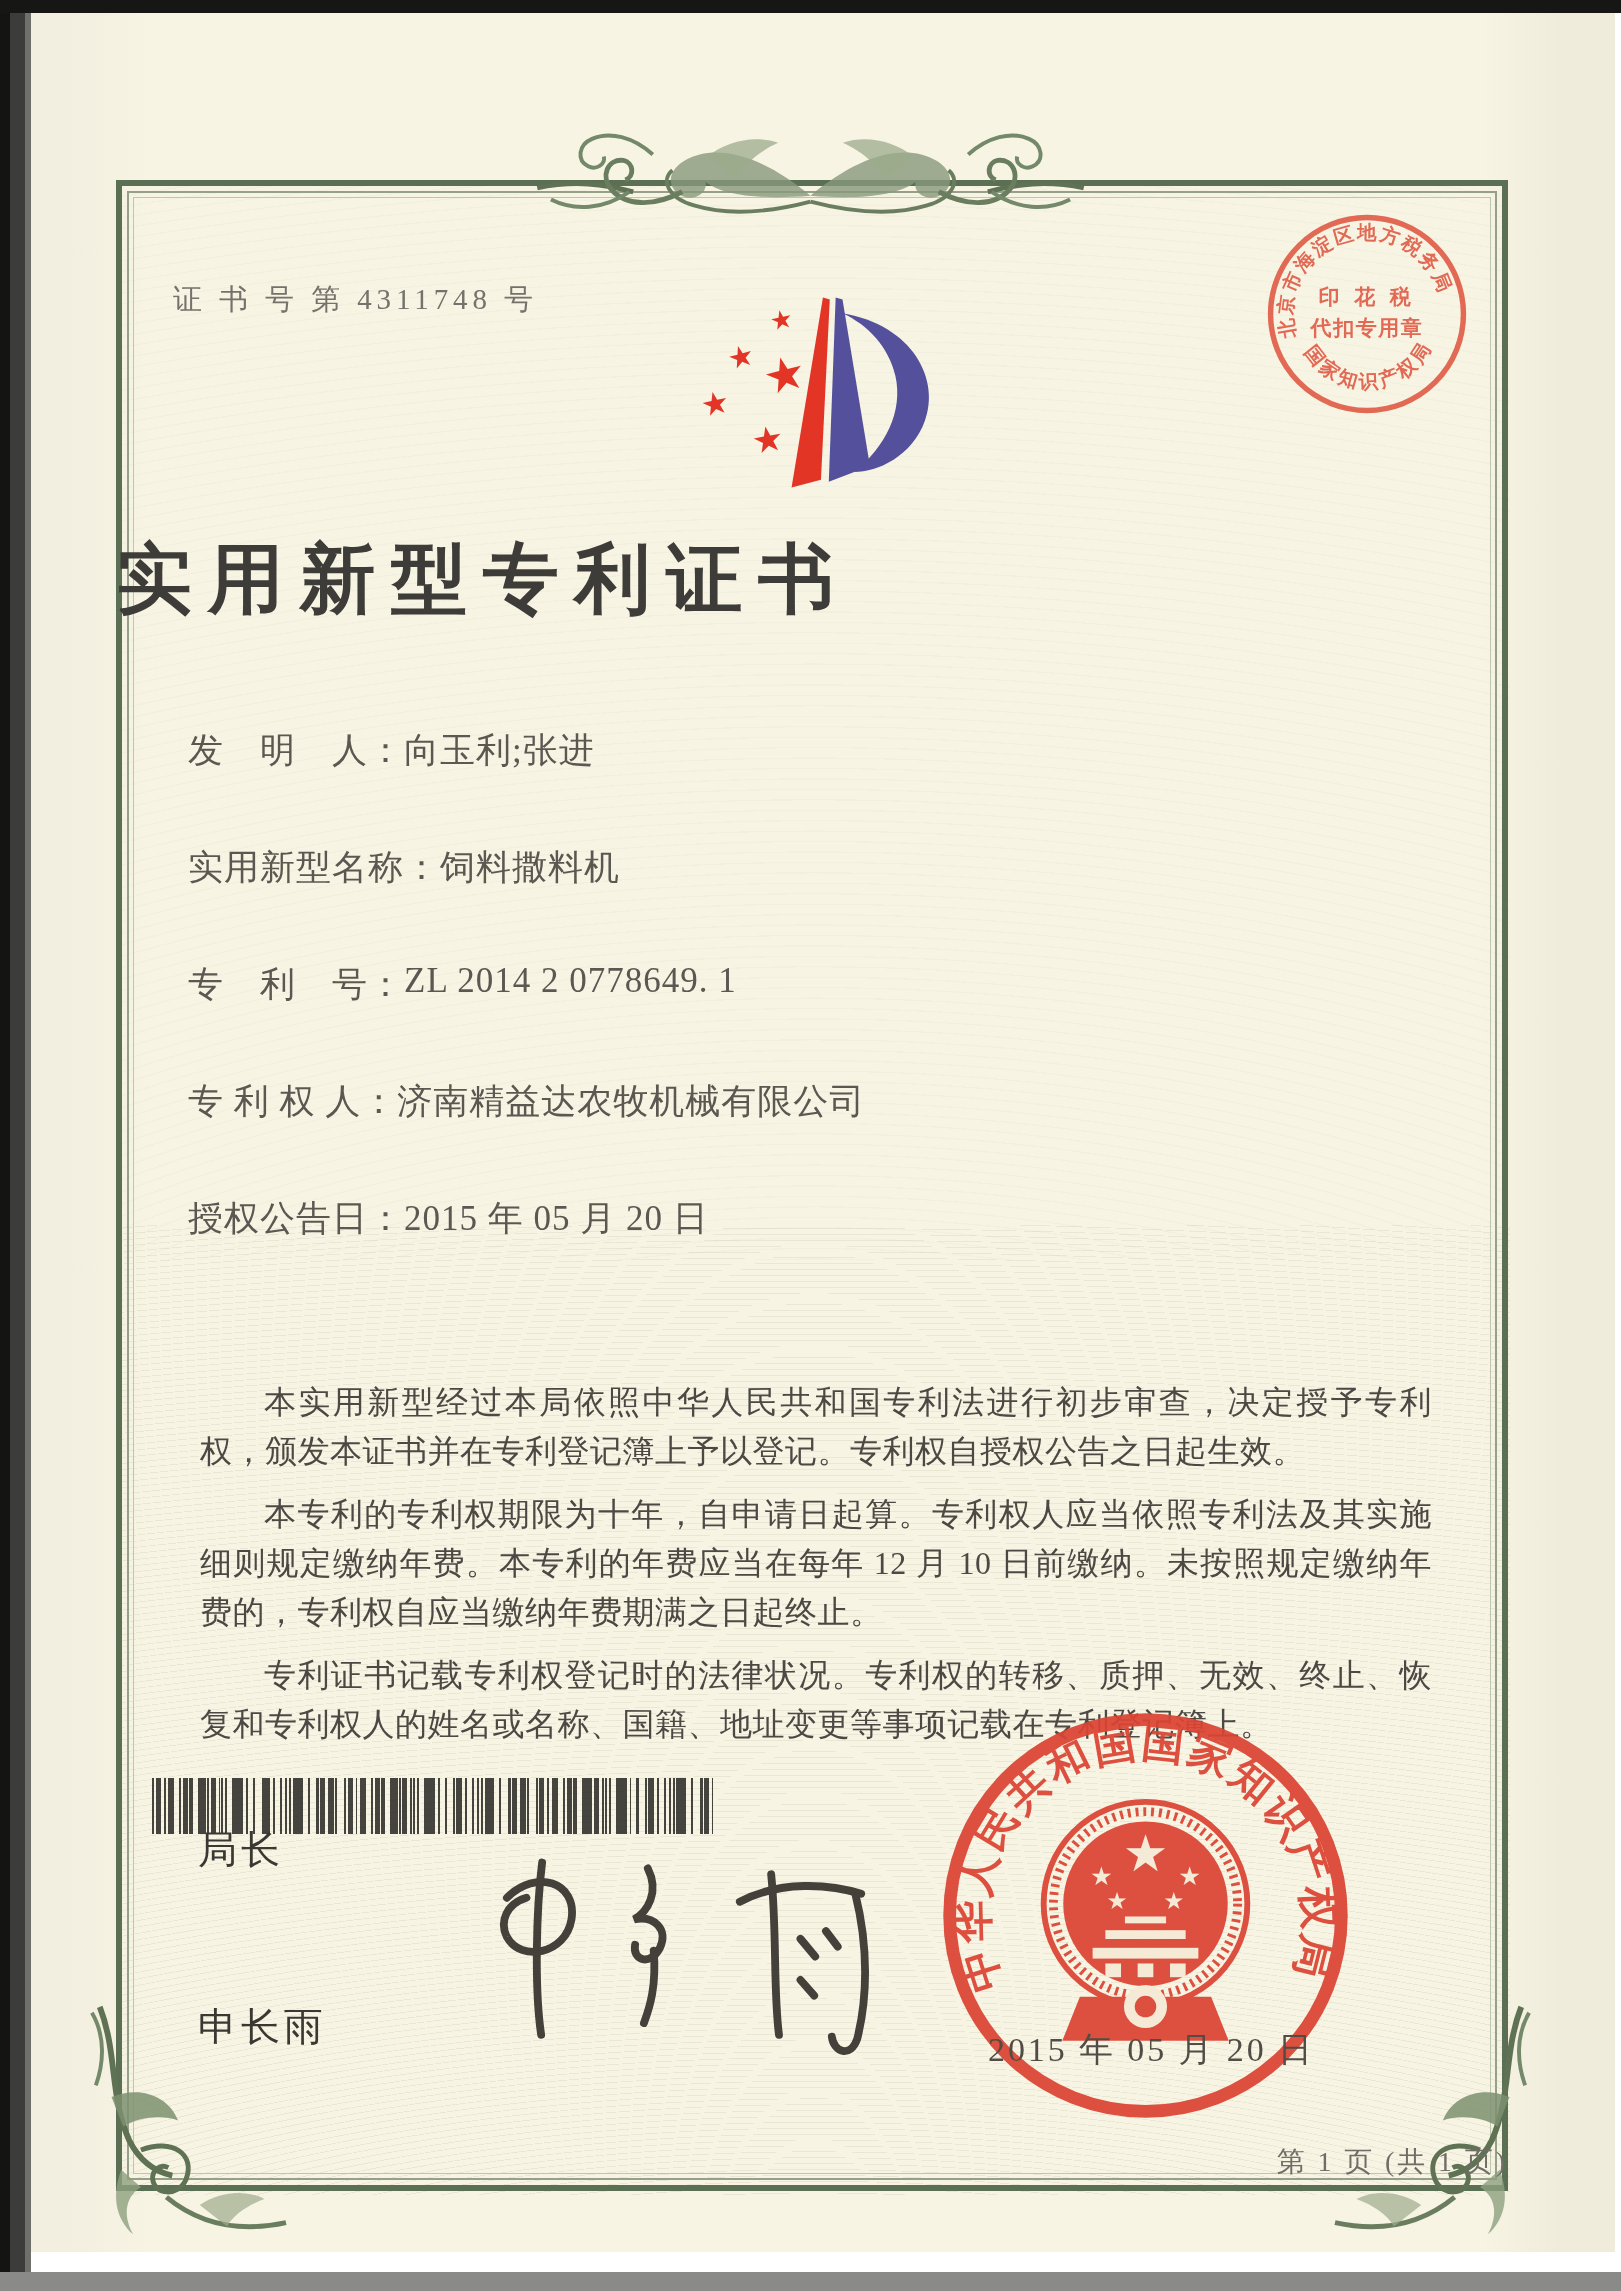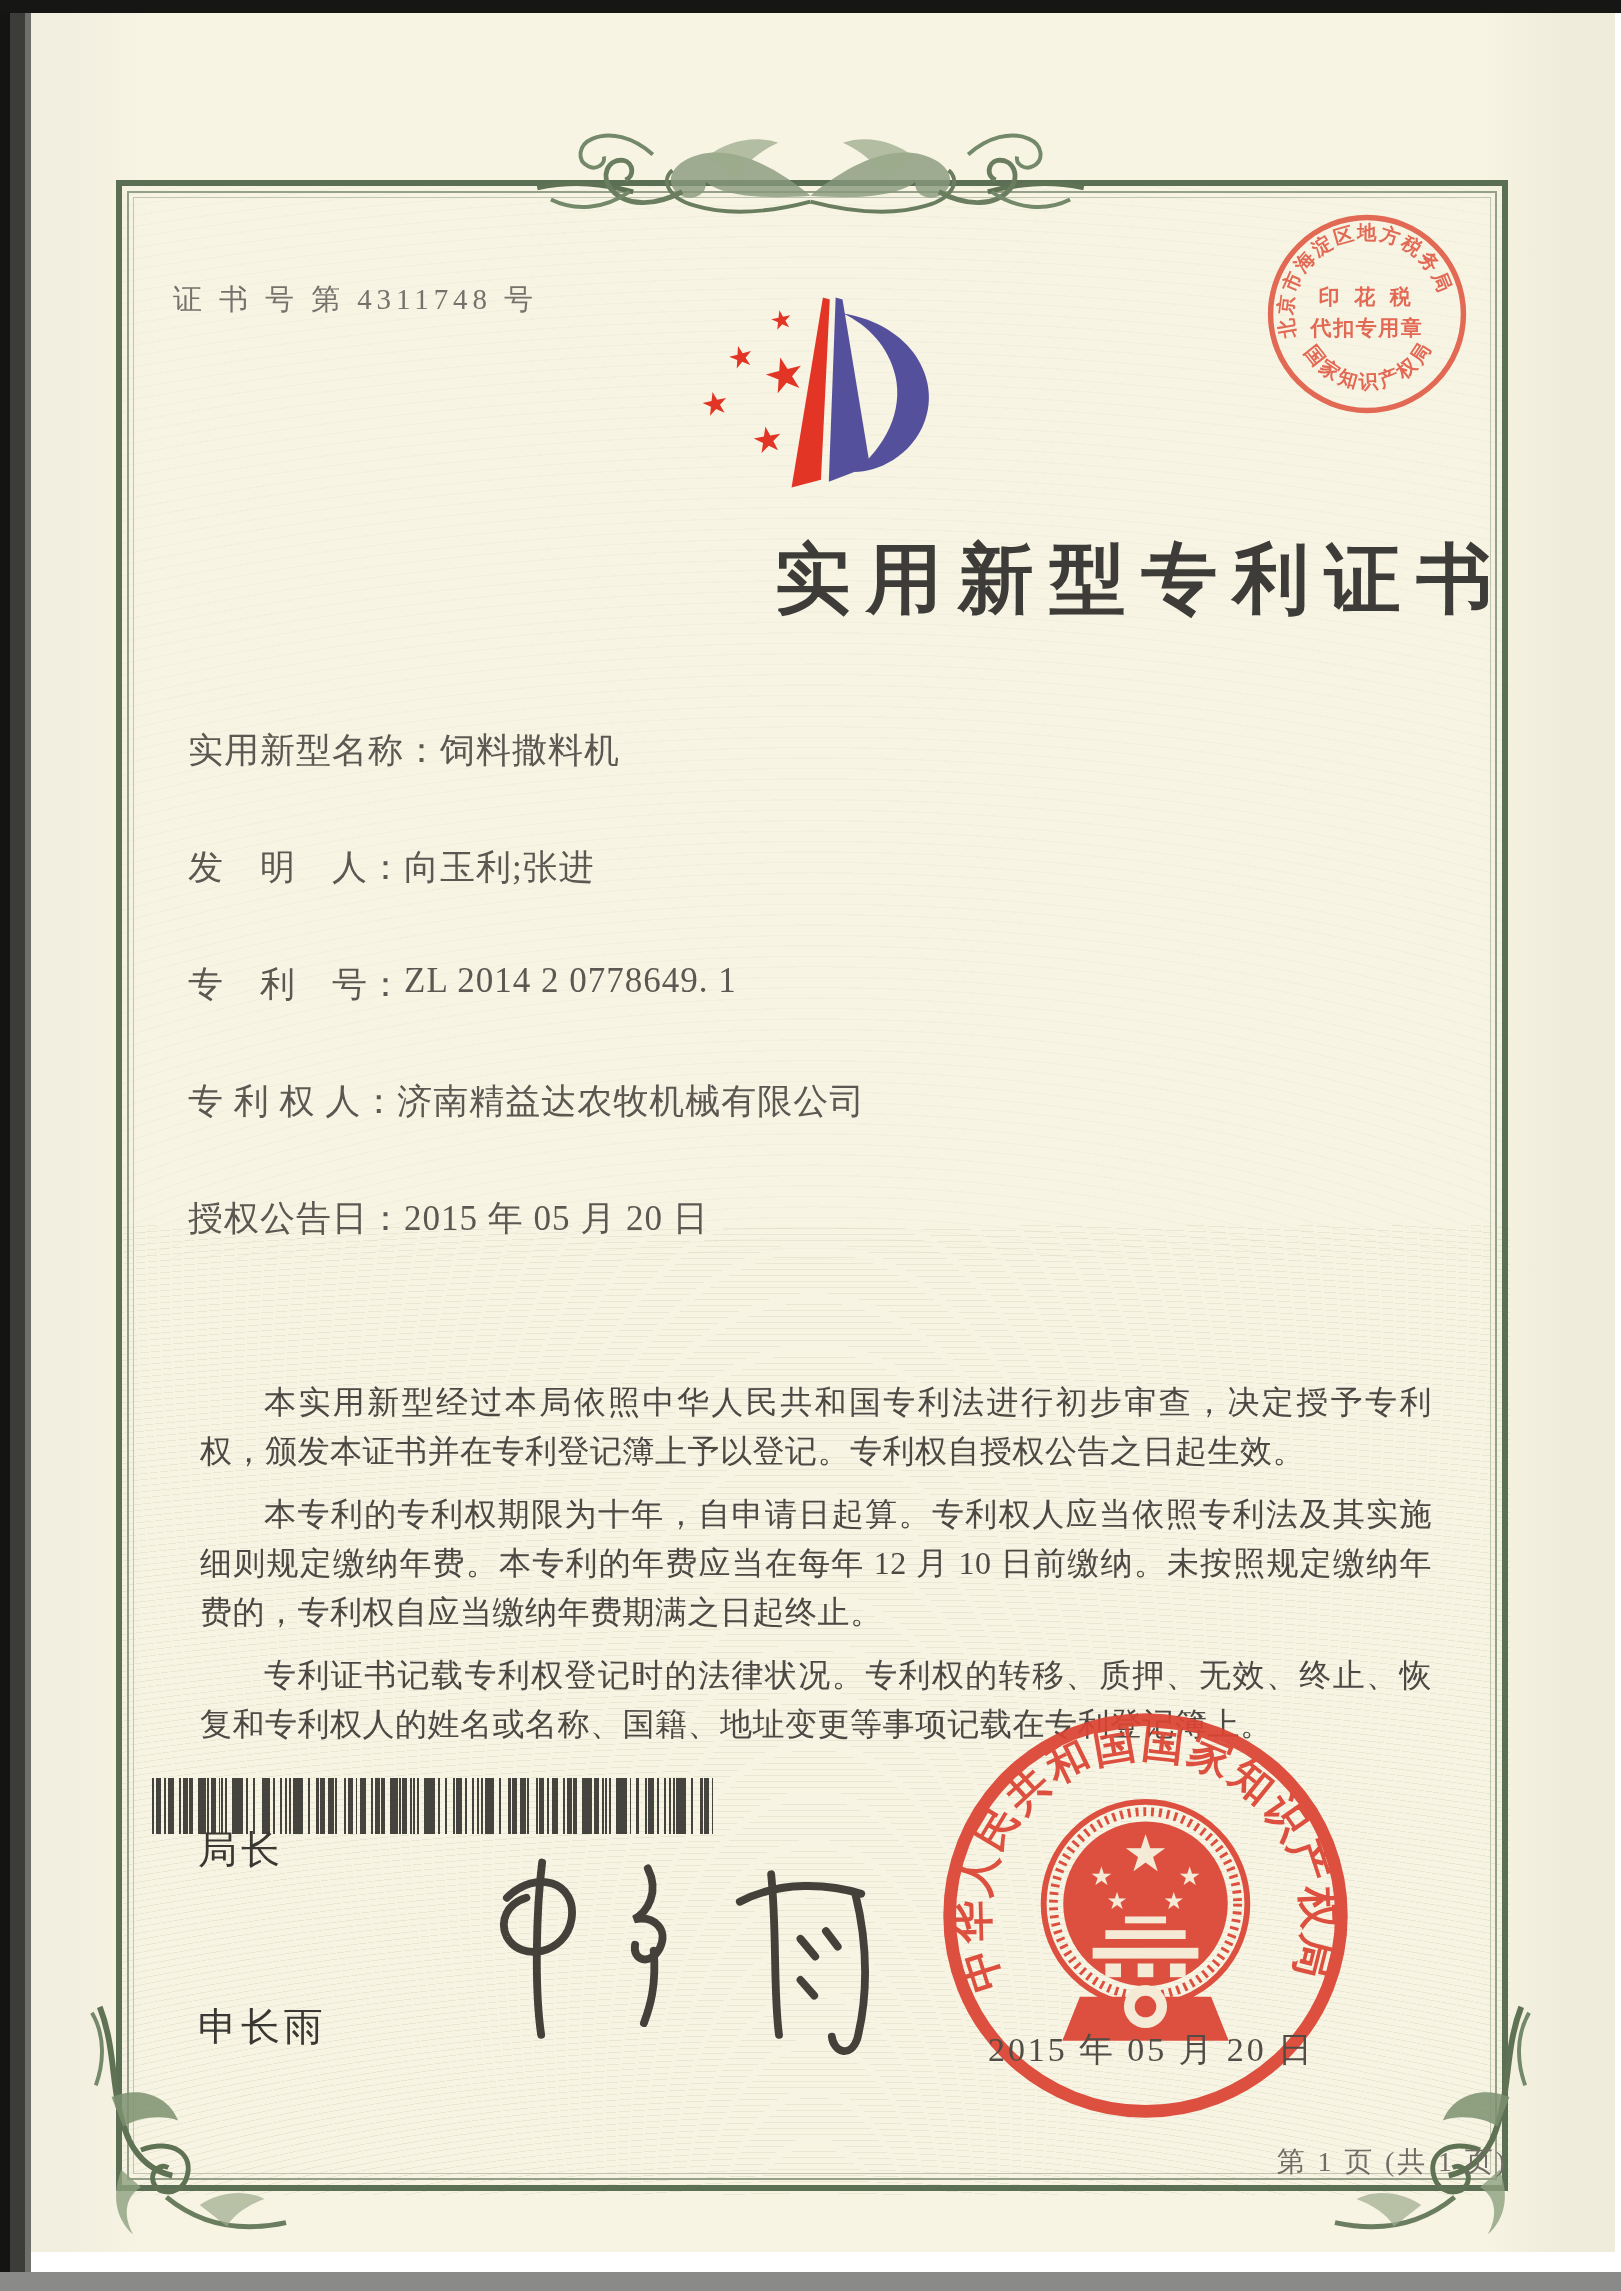--- a/index.html
+++ b/index.html
@@ -19,21 +19,21 @@
           rgba(165,176,136,.30) 0 2px, rgba(0,0,0,0) 2px 16.7px);}
   .frame-outer{position:absolute;left:116px;top:180px;width:1392px;height:2011px;
         border:6.9px solid #5b6f55;box-sizing:border-box;z-index:2;}
   .frame-inner{position:absolute;inset:4.9px;border:2px solid #969f89;}
   .frame-inner2{position:absolute;inset:3.9px;border:1px solid #c0c5b2;}
 
   .cert-no{position:absolute;left:173px;top:280px;font-size:29px;letter-spacing:4.9px;color:#74726b;z-index:3;}
 
   .logo{position:absolute;left:674px;top:272px;width:290px;height:247px;z-index:3;}
 
-  .title{position:absolute;left:116px;top:529px;width:1392px;text-align:right;
+  .title{position:absolute;left:116px;top:529px;width:1392px;text-align:left;
         font-size:76px;font-weight:bold;color:#3e3c38;letter-spacing:15.7px;z-index:3;}
 
   .fields{position:absolute;left:188px;top:727px;z-index:3;}
   .field-row{display:flex;height:117px;font-size:35px;color:#5b5852;letter-spacing:1px;}
   .field-label{white-space:pre;}
   .field-value{white-space:pre;}
 
   .paragraphs{position:absolute;left:186px;top:1364px;width:1260px;z-index:3;}
   .paragraphs p{margin:14px;text-indent:2em;font-size:32px;line-height:49px;color:#4c4944;
         text-align:justify;letter-spacing:0.5px;}
@@ -139,26 +139,26 @@
     <polygon points="152,26 159,28 150,212 120,220" fill="#e23526"></polygon>
     <polygon points="165,26 172,28 200,198 158,214" fill="#55509c"></polygon>
     <path d="M 172,42 C 244,54 272,110 256,152 C 243,188 208,204 184,204
              C 216,178 234,142 226,106 C 219,76 198,54 172,42 Z" fill="#55509c"></path>
   </svg>
 
   <div class="title">实用新型专利证书</div>
 
   <div class="fields">
     <div class="field-row">
+      <span class="field-label">发　明　人：</span>
+      <span class="field-value">向玉利;张进</span>
+    </div>
+    <div class="field-row">
       <span class="field-label">实用新型名称：</span>
       <span class="field-value">饲料撒料机</span>
-    </div>
-    <div class="field-row">
-      <span class="field-label">发　明　人：</span>
-      <span class="field-value">向玉利;张进</span>
     </div>
     <div class="field-row">
       <span class="field-label">专　利　号：</span>
       <span class="field-value">ZL 2014 2 0778649. 1</span>
     </div>
     <div class="field-row">
       <span class="field-label">专 利 权 人：</span>
       <span class="field-value">济南精益达农牧机械有限公司</span>
     </div>
     <div class="field-row">

